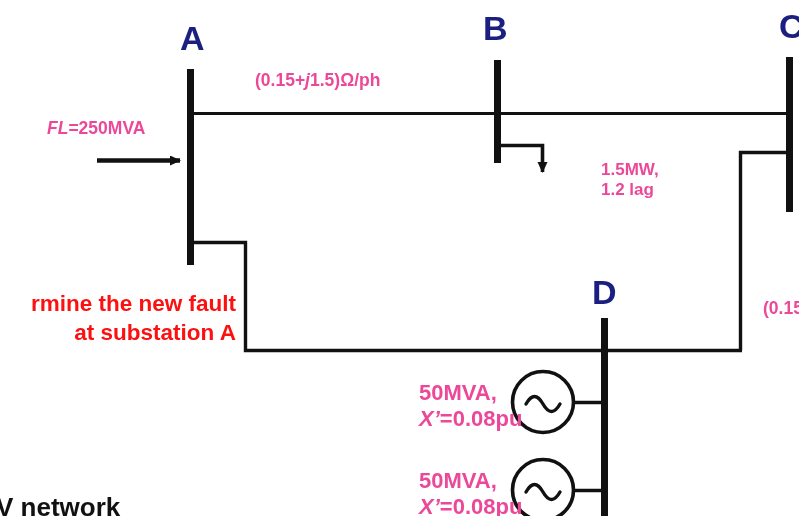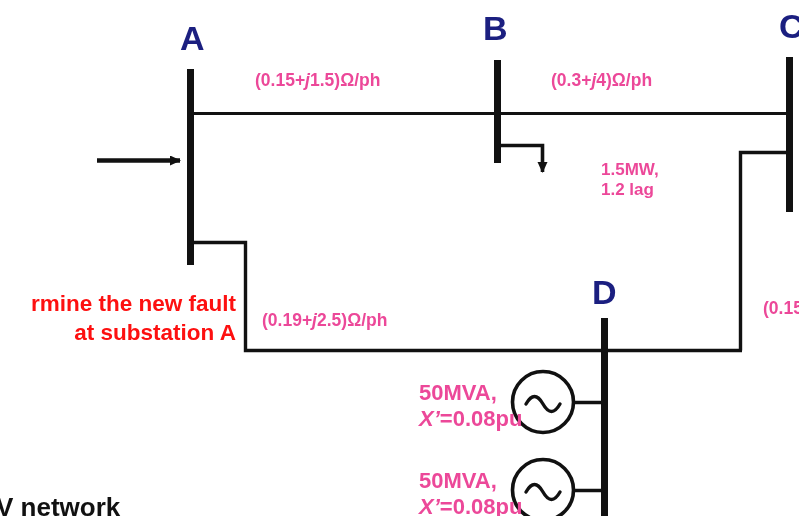--- a/index.html
+++ b/index.html
@@ -112,32 +112,29 @@
     <circle cx="543" cy="490" r="30.5" fill="#ffffff" stroke="#111111" stroke-width="3.6"></circle>
     <path d="M526,492 q8.5,-15 17,0 q8.5,15 17,0" fill="none" stroke="#111111" stroke-width="3.4" stroke-linecap="round"></path>
     <line x1="573" y1="490.5" x2="606" y2="490.5" stroke="#111111" stroke-width="3.6"></line>
   </svg>
 
   <div class="lbl bus-letter" style="left:180px; top:18px;">A</div>
   <div class="lbl bus-letter" style="left:483px; top:8px;">B</div>
   <div class="lbl bus-letter" style="left:779px; top:6px;">C</div>
   <div class="lbl bus-letter" style="left:592px; top:272px;">D</div>
 
+  <div class="lbl fl-label" style="left:47px; top:118px;">
+    <span class="ital">FL</span><span>=250MVA</span>
+  </div>
 
   <div class="lbl imp-label" style="left:255px; top:70px;">
     <span>(0.15+</span><span class="ital">j</span><span>1.5)</span><span>Ω/ph</span>
   </div>
 
-  <div class="lbl imp-label" style="left:551px; top:70px;">
-    <span>(0.3+</span><span class="ital">j</span><span>4)</span><span>Ω/ph</span>
-  </div>
 
-  <div class="lbl imp-label" style="left:262px; top:310px;">
-    <span>(0.19+</span><span class="ital">j</span><span>2.5)</span><span>Ω/ph</span>
-  </div>
 
   <div class="lbl imp-label" style="left:763px; top:298px;">
     <span>(0.15</span>
   </div>
 
   <div class="lbl load-label" style="left:557px; top:160px;margin-left:44px;">
     <div>1.5MW,</div>
     <div>1.2 lag</div>
   </div>
 

